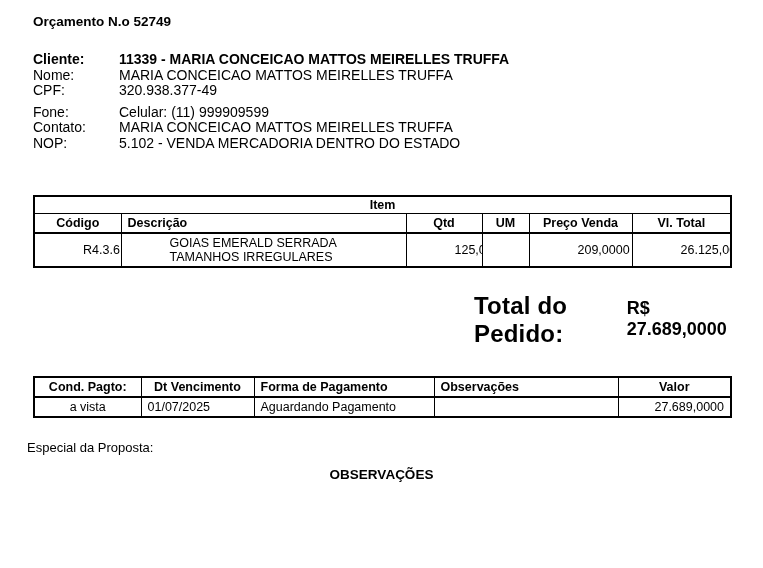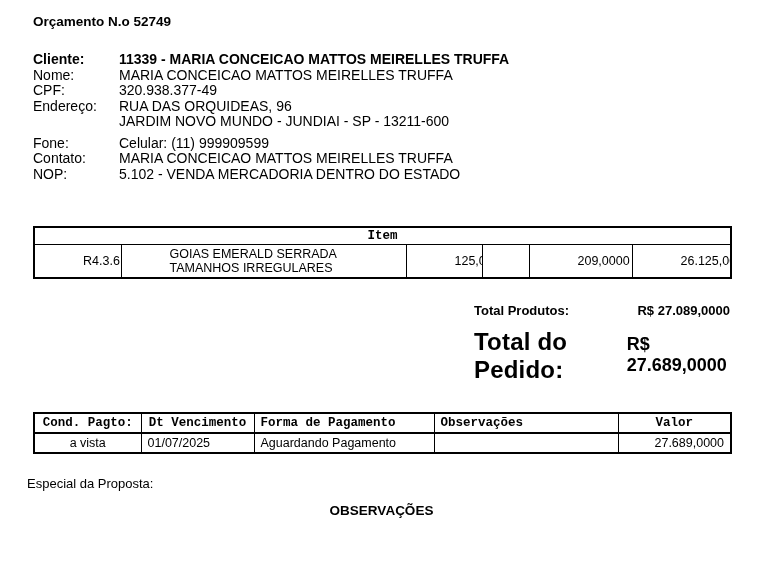--- a/index.html
+++ b/index.html
@@ -19,21 +19,21 @@
   .info-row { display: flex; font-size: 14px; line-height: 15.5px; }
   .info-row.gap-above { margin-top: 6px; }
   .info-label { width: 86px; flex-shrink: 0; }
   .info-row.row-bold .info-label, .info-row.row-bold .info-value { font-weight: bold; }
 
   
   table { border-collapse: collapse; table-layout: fixed; width: 697px; }
   table, th, td { border: 1px solid #000; }
   table { border-width: 2px; }
   th, td { font-size: 12.5px; line-height: 14px; padding: 2px 6px; overflow: hidden; }
-  th { font-weight: bold; border-bottom-width: 2px; font-family: Liberation Mono, monospace; }
+  th { font-weight: bold; border-bottom-width: 2px; }
   .items-table { margin-top: 44px; }
   .group-header th { text-align: center; border-bottom-width: 1px; padding: 1px 6px; }
   .col-center { text-align: center; }
   .col-left { text-align: left; }
   .col-right { text-align: right; }
   .items-table td { height: 18px; padding-left: 48px; }
 
   
   .totals { width: 256px; margin-left: auto; margin-top: 24px; }
   .total-row { display: flex; justify-content: space-between; font-size: 13px; margin-bottom: 10px; }
@@ -63,28 +63,20 @@
       <span class="info-value">11339 - MARIA CONCEICAO MATTOS MEIRELLES TRUFFA</span>
     </div>
     <div class="info-row">
       <span class="info-label">Nome:</span>
       <span class="info-value">MARIA CONCEICAO MATTOS MEIRELLES TRUFFA</span>
     </div>
     <div class="info-row">
       <span class="info-label">CPF:</span>
       <span class="info-value">320.938.377-49</span>
     </div>
-    <div class="info-row">
-      <span class="info-label">Endereço:</span>
-      <span class="info-value">RUA DAS ORQUIDEAS, 96</span>
-    </div>
-    <div class="info-row">
-      <span class="info-label"></span>
-      <span class="info-value">JARDIM NOVO MUNDO - JUNDIAI - SP - 13211-600</span>
-    </div>
     <div class="info-row gap-above">
       <span class="info-label">Fone:</span>
       <span class="info-value">Celular: (11) 999909599</span>
     </div>
     <div class="info-row">
       <span class="info-label">Contato:</span>
       <span class="info-value">MARIA CONCEICAO MATTOS MEIRELLES TRUFFA</span>
     </div>
     <div class="info-row">
       <span class="info-label">NOP:</span>
@@ -99,35 +91,39 @@
         <col style="width:76px">
       <col style="width:47px">
         <col style="width:103px">
         <col style="width:99px">
     </colgroup>
     <tbody>
         <tr class="group-header">
       <th colspan="6">Item</th>
     </tr>
     <tr>
+      <th class="col-center">Código</th>
+      <th class="col-left">Descrição</th>
+      <th class="col-center">Qtd</th>
+      <th class="col-center">UM</th>
+      <th class="col-center">Preço Venda</th>
+      <th class="col-center">Vl. Total</th>
+    </tr>
+    <tr>
       <td class="col-left">R4.3.6</td>
       <td class="col-left">GOIAS EMERALD SERRADA TAMANHOS IRREGULARES</td>
       <td class="col-right">125,0000</td>
       <td class="col-left">M2</td>
       <td class="col-right">209,0000</td>
       <td class="col-right">26.125,00</td>
     </tr>
   </tbody>
     </table>
 
   <div class="totals">
-    <div class="total-row">
-      <span class="t-label">Total Produtos:</span>
-      <span class="t-value">R$ 27.089,0000</span>
-    </div>
     <div class="grand-row">
       <span class="t-label">Total do Pedido:</span>
       <span class="t-value">R$ 27.689,0000</span>
     </div>
   </div>
 
   <table class="payment-table">
     <colgroup>
       <col style="width:107px">
         <col style="width:113px">

